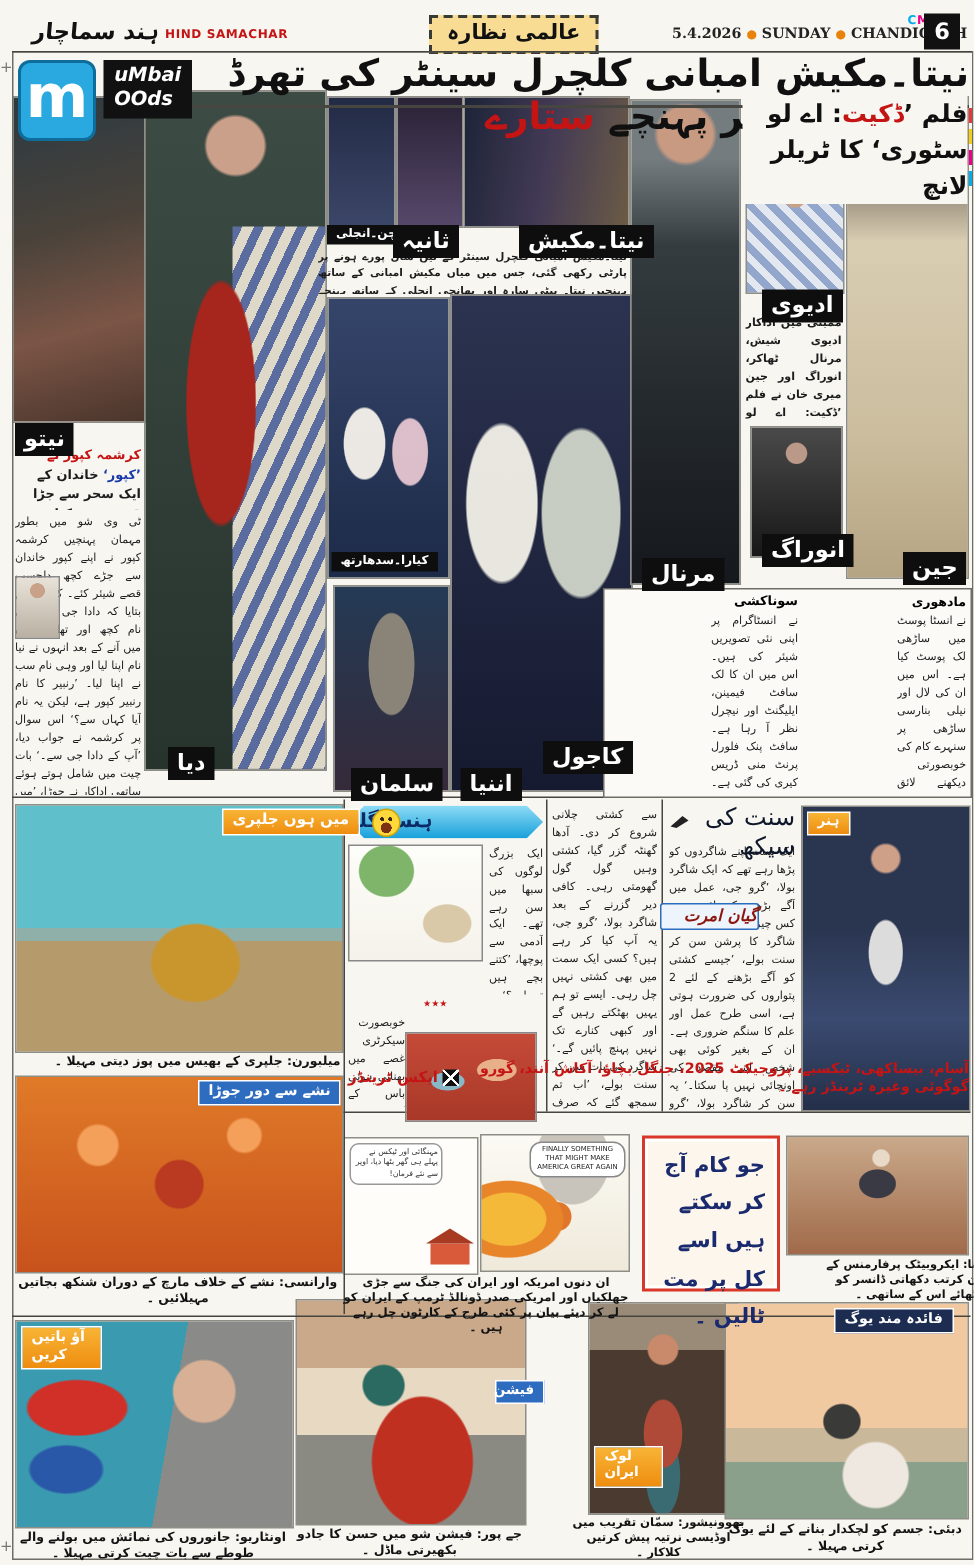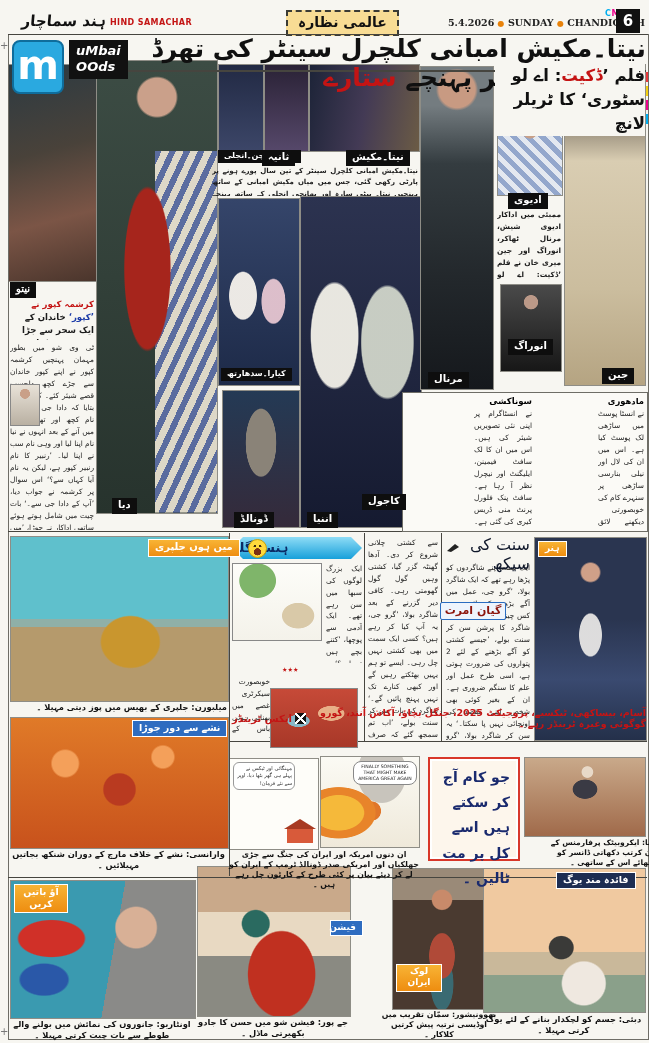--- a/index.html
+++ b/index.html
@@ -1,32 +1,32 @@
 <!DOCTYPE html>
 <html><head>
 <meta charset="utf-8">
 <style>
   html,body{margin:0;padding:0;}
   body{width:649px;height:1043px;position:relative;background:#f7f6f1;font-family:"DejaVu Sans",sans-serif;overflow:hidden;}
   .abs{position:absolute;}
   .rtl{direction:rtl;text-align:right;}
   .ph{position:absolute;border:1px solid #8e8d86;background-repeat:no-repeat;background-size:cover;}
-  .lb{position:absolute;background:#0e0e0e;color:#fff;font-size:10px;font-weight:bold;padding:1px 6px 2px;direction:rtl;line-height:1.25;white-space:nowrap;z-index:6;}
-  .lb.or{background:linear-gradient(#f8b435,#ee8d10);border:1px solid #fff;color:#fff;white-space:normal;text-align:center;}
+  .lb{position:absolute;background:#0e0e0e;color:#fff;font-size:15px;font-weight:bold;padding:1px 6px 2px;direction:rtl;line-height:1.25;white-space:nowrap;z-index:6;}
+  .lb.or{background:linear-gradient(#f8b435,#ee8d10);border:1px solid #fff;color:#fff;white-space:normal;text-align:left;}
   .lb.bl{background:#2e6cc0;border:1px solid #fff;white-space:normal;text-align:center;}
   .lb.nv{background:#1d2d52;border:1px solid #fff;}
   .cap{position:absolute;font-size:8.3px;font-weight:bold;color:#131313;direction:rtl;text-align:center;line-height:1.3;z-index:5;}
   .bt{position:absolute;font-size:7.4px;color:#1c1c1c;direction:rtl;text-align:justify;line-height:1.62;overflow:hidden;z-index:4;}
   .rule{position:absolute;background:#46453f;z-index:2;}
   .frame{position:absolute;border:1px solid #6e6d66;z-index:1;}
   .badge{position:absolute;background:#f8dc94;border:2px dashed #3a3a34;color:#111;font-weight:bold;font-size:14px;direction:rtl;text-align:center;line-height:1.4;padding:1px 10px;}
   .pagebox{position:absolute;background:#111;color:#fff;font-weight:bold;font-size:15px;text-align:center;line-height:24px;}
   .banner{position:absolute;background:linear-gradient(#8edcf6,#18a0da);color:#0b2a66;font-weight:bold;font-size:13px;direction:rtl;text-align:left;clip-path:polygon(0 50%,11px 0,calc(100% - 11px) 0,100% 50%,calc(100% - 11px) 100%,11px 100%);line-height:22px;z-index:5;}
   .emoji{position:absolute;width:17px;height:17px;border-radius:50%;background:radial-gradient(circle at 34% 36%,#3a2a10 0 8%,transparent 9%),radial-gradient(circle at 66% 36%,#3a2a10 0 8%,transparent 9%),radial-gradient(circle at 50% 70%,#7c3014 0 24%,transparent 25%),#ffd93c;border:1px solid #caa20a;z-index:6;}
-  .tag{position:absolute;background:#eef4fc;border:1.5px solid #2a6cc0;color:#8c150c;font-weight:bold;font-size:11px;direction:rtl;text-align:center;line-height:16px;border-radius:2px;z-index:6;}
+  .tag{position:absolute;background:#eef4fc;border:1.5px solid #2a6cc0;color:#8c150c;font-weight:bold;font-size:11px;direction:rtl;text-align:right;line-height:16px;border-radius:2px;z-index:6;font-style:italic;}
   .qbox{position:absolute;background:#fdf6ec;border:2px solid #d8372a;box-shadow:inset 0 0 0 2px #fff;color:#1a2a6e;font-weight:bold;font-size:14px;direction:rtl;text-align:right;line-height:1.8;padding:6px 8px;z-index:5;}
   .hdl{position:absolute;direction:rtl;text-align:right;font-weight:bold;color:#101010;z-index:5;}
   .red{color:#c41414;}
   .blue{color:#1a3aa8;}
   .dot{color:#e8820a;font-size:8px;}
   .cmyk span{font-weight:bold;font-size:8px;letter-spacing:.5px;}
   .inset{position:absolute;border:1px solid #888;z-index:5;}
   .xbox{display:inline-block;width:11px;height:11px;background:linear-gradient(45deg,transparent 44%,#fff 44% 56%,transparent 56%),linear-gradient(-45deg,transparent 44%,#fff 44% 56%,transparent 56%),#111;vertical-align:middle;margin:0 3px;}
   .trend{position:absolute;color:#c41414;font-weight:bold;font-size:9.5px;z-index:5;display:flex;align-items:center;}
 </style>
@@ -70,49 +70,49 @@
 <div class="hdl" style="left:118px;top:34px;width:528px;font-size:25px;">
   <span>نیتا۔مکیش امبانی کلچرل سینٹر کی تھرڈ اینیورسری پر پہنچے</span>
   <span class="red">ستارے</span>
 </div>
 <div class="rule" style="left:118px;top:70px;width:528px;height:2px;"></div>
 <div class="hdl" style="left:495px;top:64px;width:150px;font-size:16.5px;line-height:1.45;z-index:6;background:#f7f6f1;">
   <span>فلم ’</span><span class="red">ڈکیت</span><span>: اے لو سٹوری‘ کا ٹریلر لانچ</span>
 </div>
 
 <div class="ph" style="left:8px;top:64px;width:88px;height:216px;background:linear-gradient(165deg,#2c3a42,#49423a 40%,#7b5546 70%,#4a352c);"></div>
-<div class="lb" style="left:10px;top:282px;font-family:Liberation Serif, serif;">نیتو</div>
+<div class="lb" style="left:10px;top:282px;">نیتو</div>
 
 <div class="ph" style="left:96px;top:60px;width:120px;height:452px;background-image:radial-gradient(circle at 50% 8%,#caa08a 0 4.5%,rgba(0,0,0,0) 5%),radial-gradient(ellipse at 42% 46%,#a6251c 0 23%,rgba(166,37,28,0) 24%),repeating-linear-gradient(115deg,rgba(94,112,168,.92) 0 6px,rgba(236,229,212,.92) 6px 13px),linear-gradient(#3c4c44,#27332d);background-size:100% 100%,100% 100%,52% 80%,100% 100%;background-position:0 0,0 0,100% 100%,0 0;"></div>
 <div class="lb" style="left:112px;top:498px;">دیا</div>
 
 <div class="ph" style="left:218px;top:64px;width:44px;height:86px;background:linear-gradient(#222a44,#3c4668);"></div>
 <div class="lb" style="left:218px;top:150px;font-size:8px;">سارہ سچن۔انجلی</div>
 <div class="ph" style="left:264px;top:64px;width:43px;height:86px;background:linear-gradient(#2a2236,#56486a);"></div>
 <div class="lb" style="left:262px;top:150px;">ثانیہ</div>
 <div class="ph" style="left:309px;top:64px;width:109px;height:86px;background:linear-gradient(100deg,#1d2438,#433a55 50%,#6b5b45);"></div>
 <div class="lb" style="left:346px;top:150px;">نیتا۔مکیش</div>
 
 <div class="bt" style="left:212px;top:166px;width:206px;height:30px;font-size:7px;font-weight:bold;">نیتا۔مکیش امبانی کلچرل سینٹر کے تین سال پورے ہونے پر پارٹی رکھی گئی، جس میں میاں مکیش امبانی کے ساتھ پہنچیں نیتا۔ بیٹی سارہ اور بھانجی انجلی کے ساتھ پہنچے سچن تندولکر۔ نیتو، دیا، ثانیہ، کیارا۔سدھارتھ، کاجول، اننیا اور سلمان بھی پارٹی میں شامل ہوئے۔ (ویڈیو گرابس)</div>
 
 <div class="ph" style="left:218px;top:198px;width:80px;height:186px;background-image:radial-gradient(ellipse at 30% 52%,rgba(246,242,236,.95) 0 17%,rgba(0,0,0,0) 18%),radial-gradient(ellipse at 68% 55%,rgba(240,205,215,.9) 0 15%,rgba(0,0,0,0) 16%),linear-gradient(#35456a,#1d2a48);"></div>
 <div class="lb" style="left:221px;top:368px;font-size:8px;">کیارا۔سدھارتھ</div>
 <div class="ph" style="left:222px;top:390px;width:76px;height:136px;background-image:radial-gradient(ellipse at 50% 38%,#8a8378 0 28%,rgba(0,0,0,0) 29%),linear-gradient(#243a55,#352a3a);"></div>
-<div class="lb" style="left:234px;top:512px;">ڈونالڈ</div>
+<div class="lb" style="left:234px;top:512px;">سلمان</div>
 <div class="ph" style="left:300px;top:196px;width:120px;height:330px;background-image:radial-gradient(ellipse at 28% 42%,rgba(240,238,230,.96) 0 19%,rgba(0,0,0,0) 20%),radial-gradient(ellipse at 72% 44%,rgba(206,211,200,.96) 0 21%,rgba(0,0,0,0) 22%),linear-gradient(#2c3350,#151a30);"></div>
 <div class="lb" style="left:307px;top:512px;">اننیا</div>
 <div class="lb" style="left:362px;top:494px;text-align:right;">کاجول</div>
 
 <div class="ph" style="left:420px;top:66px;width:72px;height:322px;background-image:radial-gradient(circle at 50% 7%,#c89a82 0 6%,rgba(0,0,0,0) 7%),linear-gradient(#747c80 0 12%,#343c40 30%,#23282c 65%,#15181c);"></div>
 <div class="lb" style="left:428px;top:372px;">مرنال</div>
 <div class="ph" style="left:497px;top:116px;width:64px;height:78px;background-image:radial-gradient(circle at 50% 18%,#c8a088 0 10%,rgba(0,0,0,0) 11%),repeating-linear-gradient(45deg,#93a7cc 0 5px,#e3e8f0 5px 10px);"></div>
 <div class="lb" style="left:508px;top:193px;">ادیوی</div>
 <div class="bt" style="left:497px;top:209px;width:64px;height:72px;font-weight:bold;">ممبئی میں اداکار ادیوی شیش، مرنال ٹھاکر، انوراگ اور جین میری خان نے فلم ’ڈکیت: اے لو سٹوری‘ کا ٹریلر لانچ کیا۔ فلم 10؍اپریل کو سنیما گھروں میں ریلیز ہوگی ۔</div>
 <div class="ph" style="left:500px;top:284px;width:60px;height:86px;background-image:radial-gradient(circle at 50% 20%,#bb9988 0 9%,rgba(0,0,0,0) 10%),linear-gradient(#4a4a4a,#171717);"></div>
-<div class="lb" style="left:508px;top:339px;">انوراگ</div>
+<div class="lb" style="left:508px;top:356px;">انوراگ</div>
 <div class="ph" style="left:564px;top:64px;width:80px;height:320px;background-image:radial-gradient(circle at 50% 6%,#c09478 0 5%,rgba(0,0,0,0) 6%),linear-gradient(#5a5248 0 10%,#d9cdb2 30%,#cbbd9e 70%,#b5a482);"></div>
 <div class="lb" style="left:602px;top:368px;">جین</div>
 
 <div class="bt rtl" style="left:10px;top:298px;width:84px;height:42px;font-size:8.6px;font-weight:bold;text-align:right;line-height:1.5;">
   <span class="red">کرشمہ کپور نے</span>
   <span class="blue">’کپور‘</span>
   <span>خاندان کے ایک سحر سے جڑا قصہ شیئر کیا</span>
 </div>
 <div class="bt" style="left:10px;top:342px;width:84px;height:188px;">ٹی وی شو میں بطور مہمان پہنچیں کرشمہ کپور نے اپنے کپور خاندان سے جڑے کچھ دلچسپ قصے شیئر کئے۔ کرشمہ نے بتایا کہ دادا جی کا اصلی نام کچھ اور تھا، فلموں میں آنے کے بعد انہوں نے نیا نام اپنا لیا اور وہی نام سب نے اپنا لیا۔ ’رنبیر کا نام رنبیر کپور ہے، لیکن یہ نام آیا کہاں سے؟‘ اس سوال پر کرشمہ نے جواب دیا، ’آپ کے دادا جی سے۔‘ بات چیت میں شامل ہوتے ہوئے ساتھی اداکار نے جوڑا، ’میں کلیئر کر دوں، راج جی کا پورا نام تھا رنبیر راج کپور۔‘ کرشمہ نے آخر میں کہا، ’یہ پیڑھی در پیڑھی کا سلسلہ ہے، ہمارے خاندان میں جو نام چلے آ رہے ہیں وہ آگے بھی جاری رہیں گے۔‘</div>
 <div class="inset" style="left:10px;top:384px;width:28px;height:40px;background:radial-gradient(circle at 50% 22%,#c9a088 0 14%,rgba(0,0,0,0) 15%),linear-gradient(#e8e2d8,#b9b0a2);"></div>

